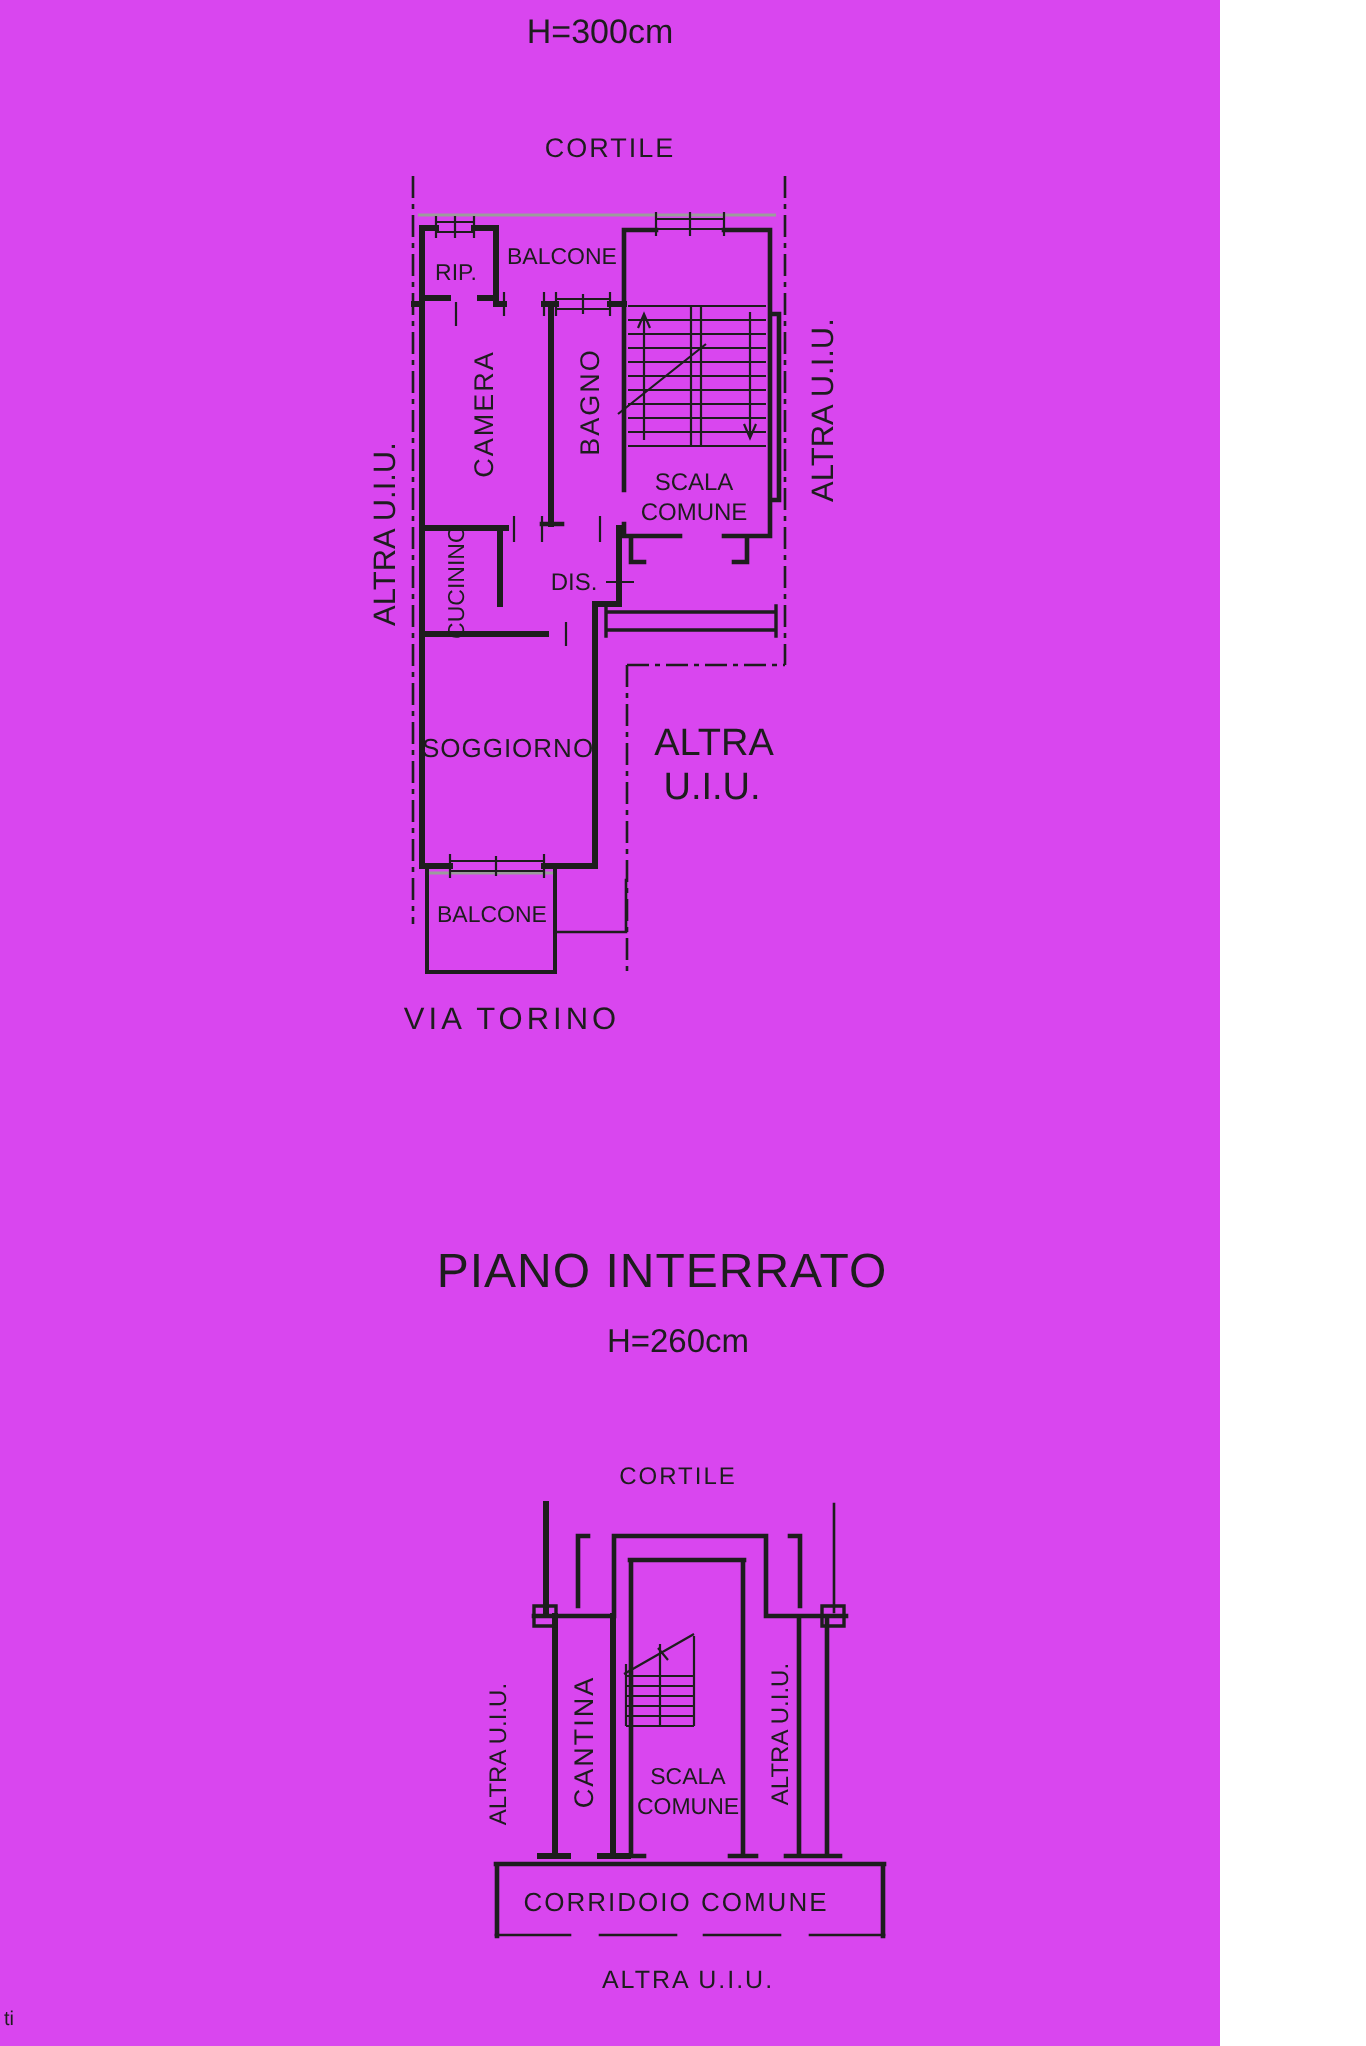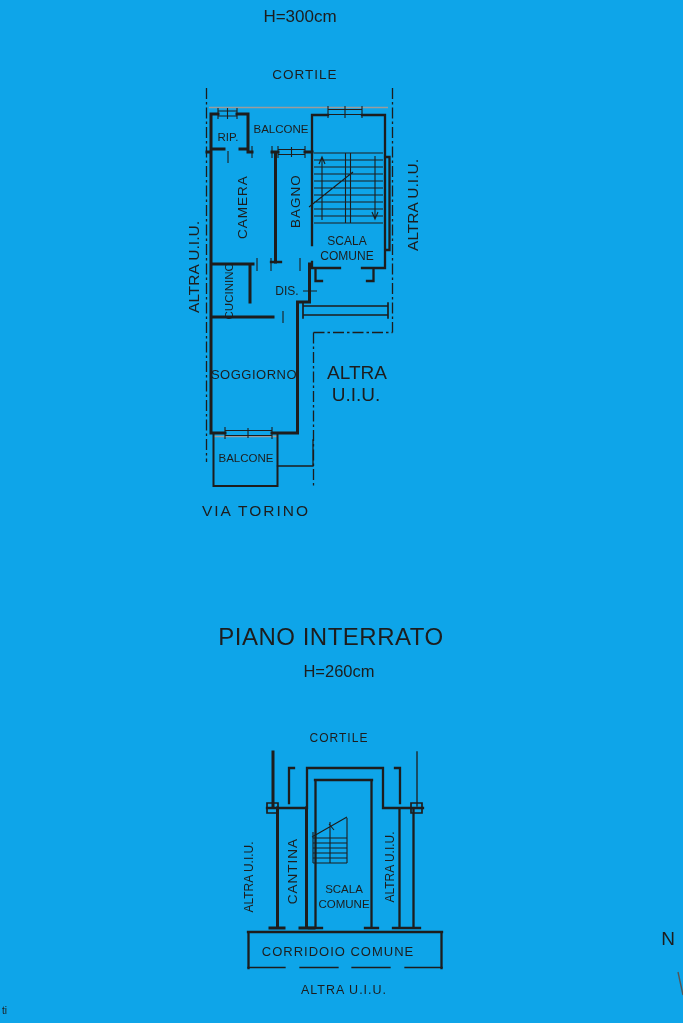--- a/index.html
+++ b/index.html
@@ -1,16 +1,16 @@
 <!DOCTYPE html>
 <html><head>
 <meta charset="utf-8">
 <style>
   html,body{margin:0;padding:0;background:#ffffff;}
-  #page{position:relative;width:683px;height:1023px;background:#0ea5e9;overflow:hidden;
+  #page{position:relative;width:610px;height:1023px;background:#d946ef;overflow:hidden;
         font-family:"Liberation Sans", sans-serif;}
   svg{position:absolute;left:0;top:0;}
   svg text{fill:#1d1d1d;font-family:"Liberation Sans", sans-serif;}
   .wt{stroke:#1d1d1d;stroke-width:3;fill:none;stroke-linecap:square;}
   .wm{stroke:#1d1d1d;stroke-width:2.3;fill:none;stroke-linecap:square;}
   .wb{stroke:#1d1d1d;stroke-width:2;fill:none;stroke-linecap:square;}
   .w2{stroke:#1d1d1d;stroke-width:1.7;fill:none;stroke-linecap:square;}
   .wl{stroke:#1d1d1d;stroke-width:1.3;fill:none;stroke-linecap:square;}
   .wd{stroke:#1d1d1d;stroke-width:1.1;fill:none;stroke-linecap:butt;}
   .gray{stroke:#9c9c9c;stroke-width:1.6;fill:none;}

